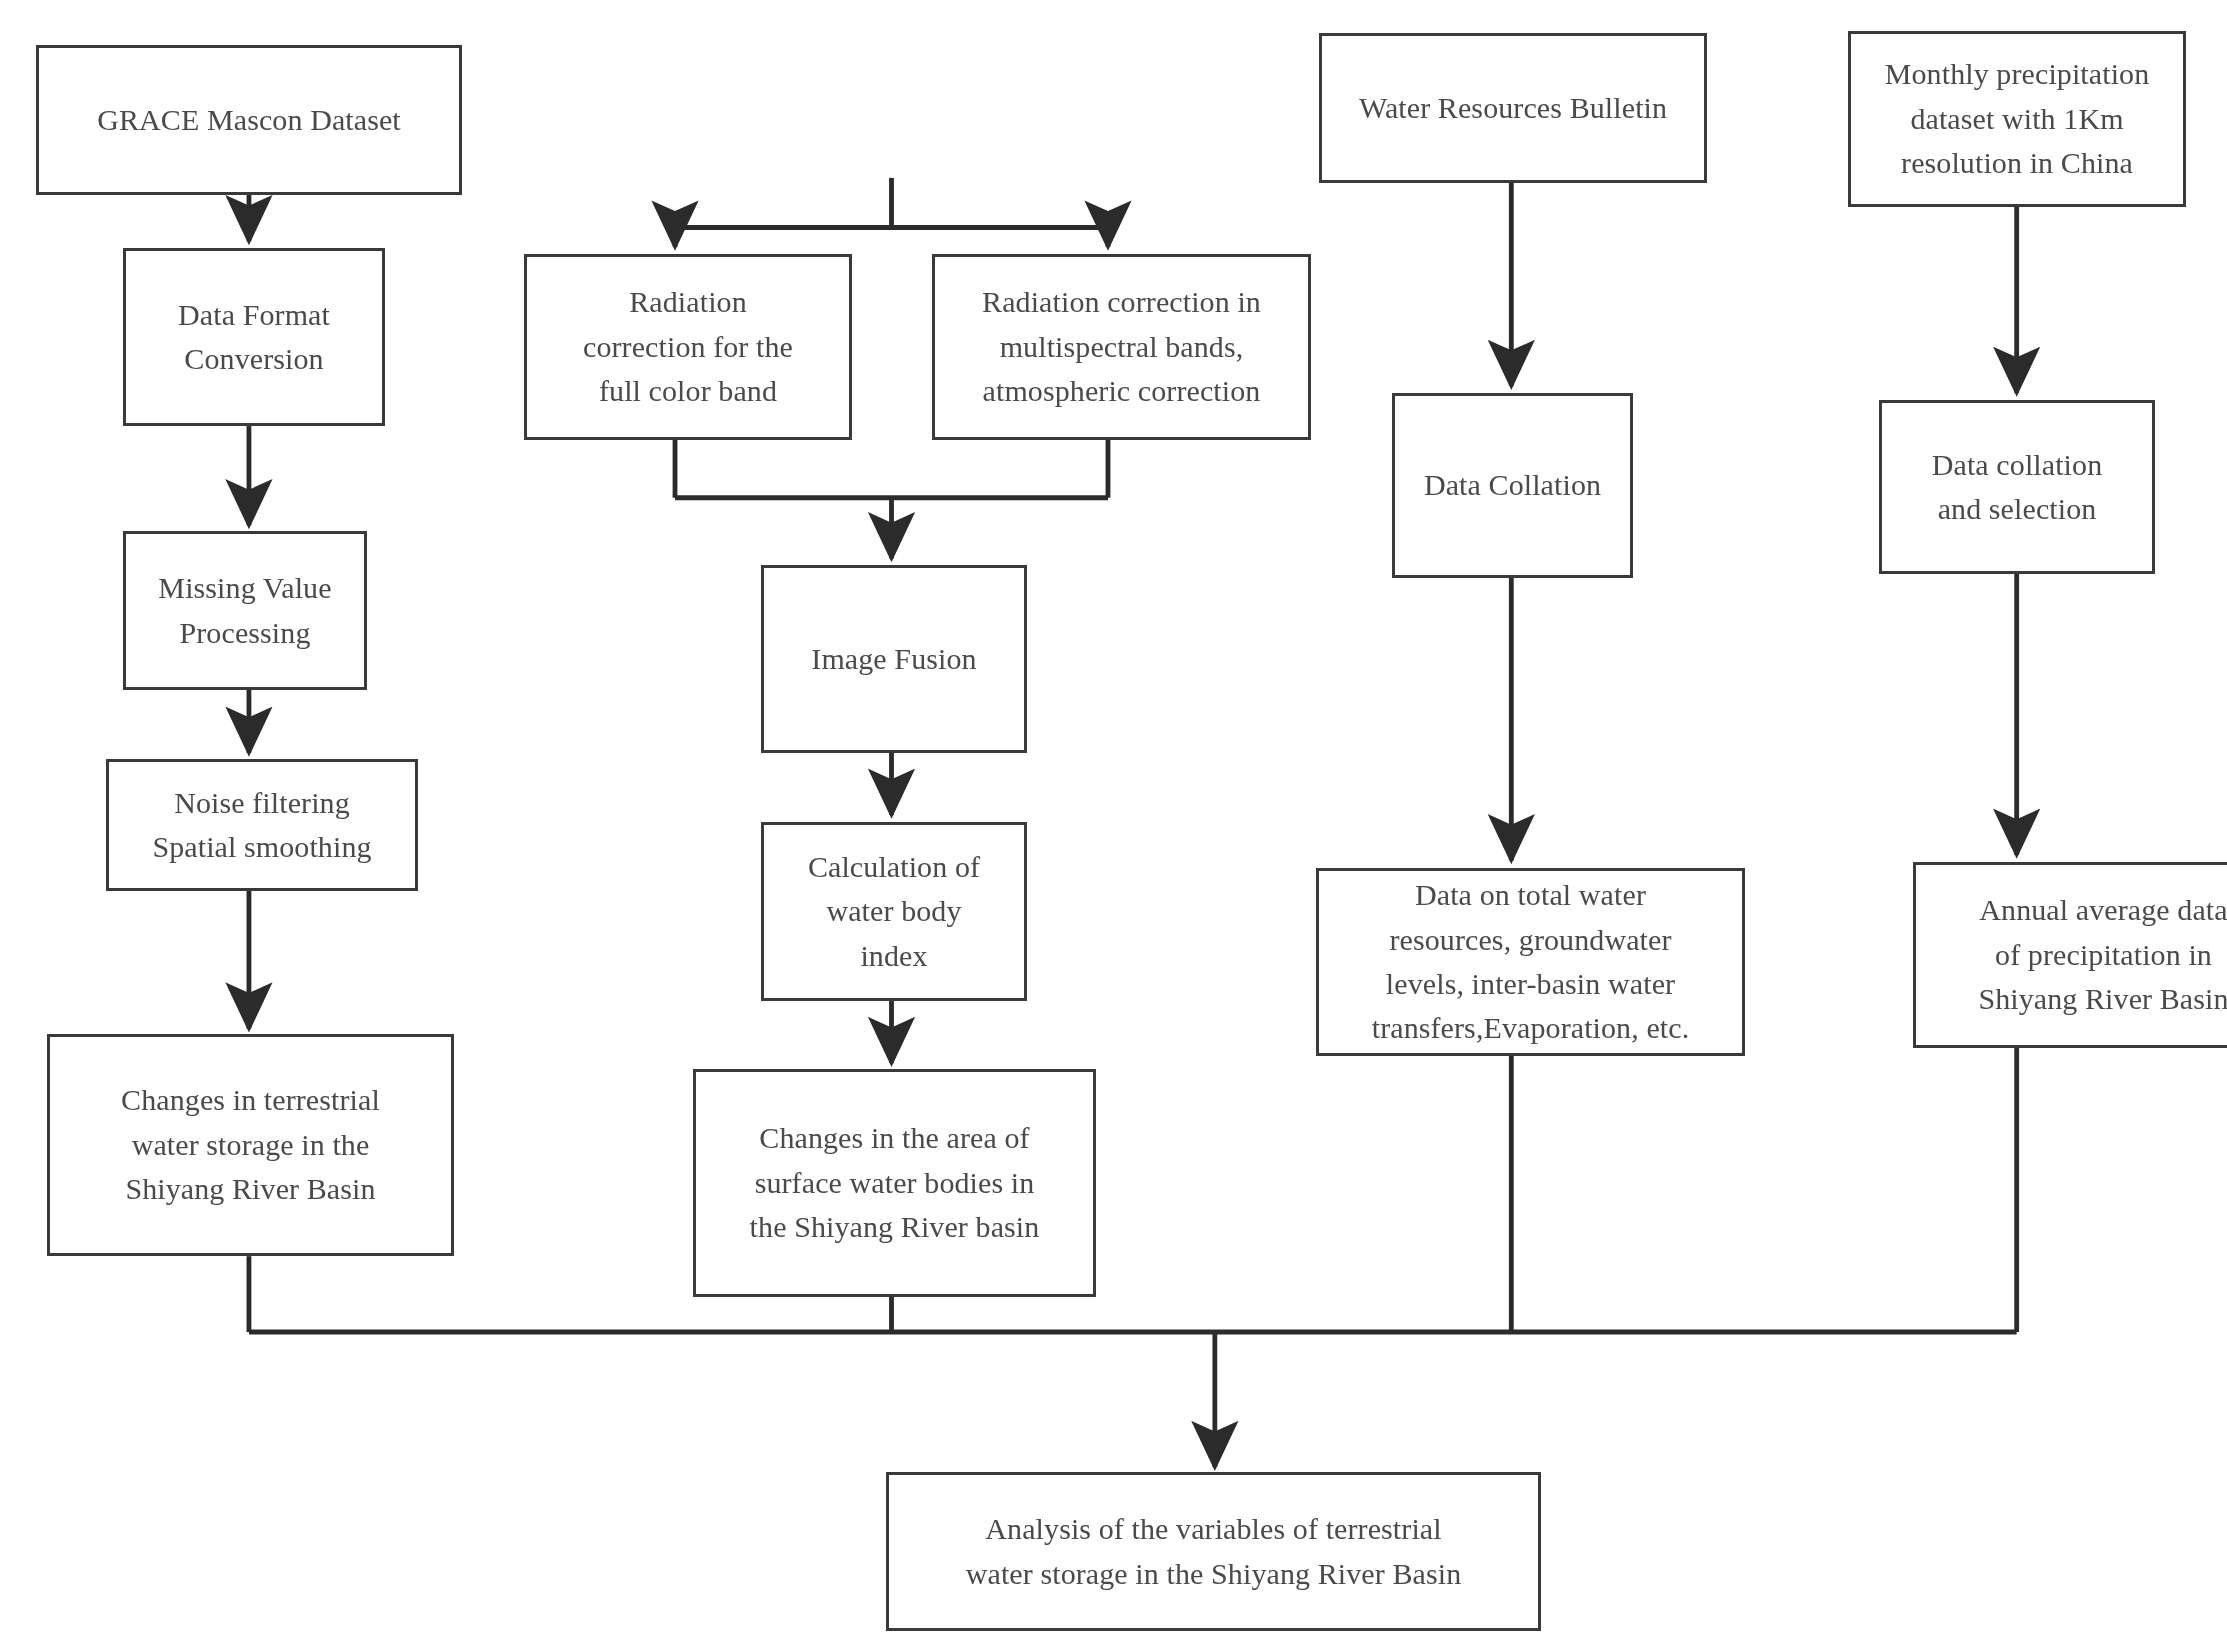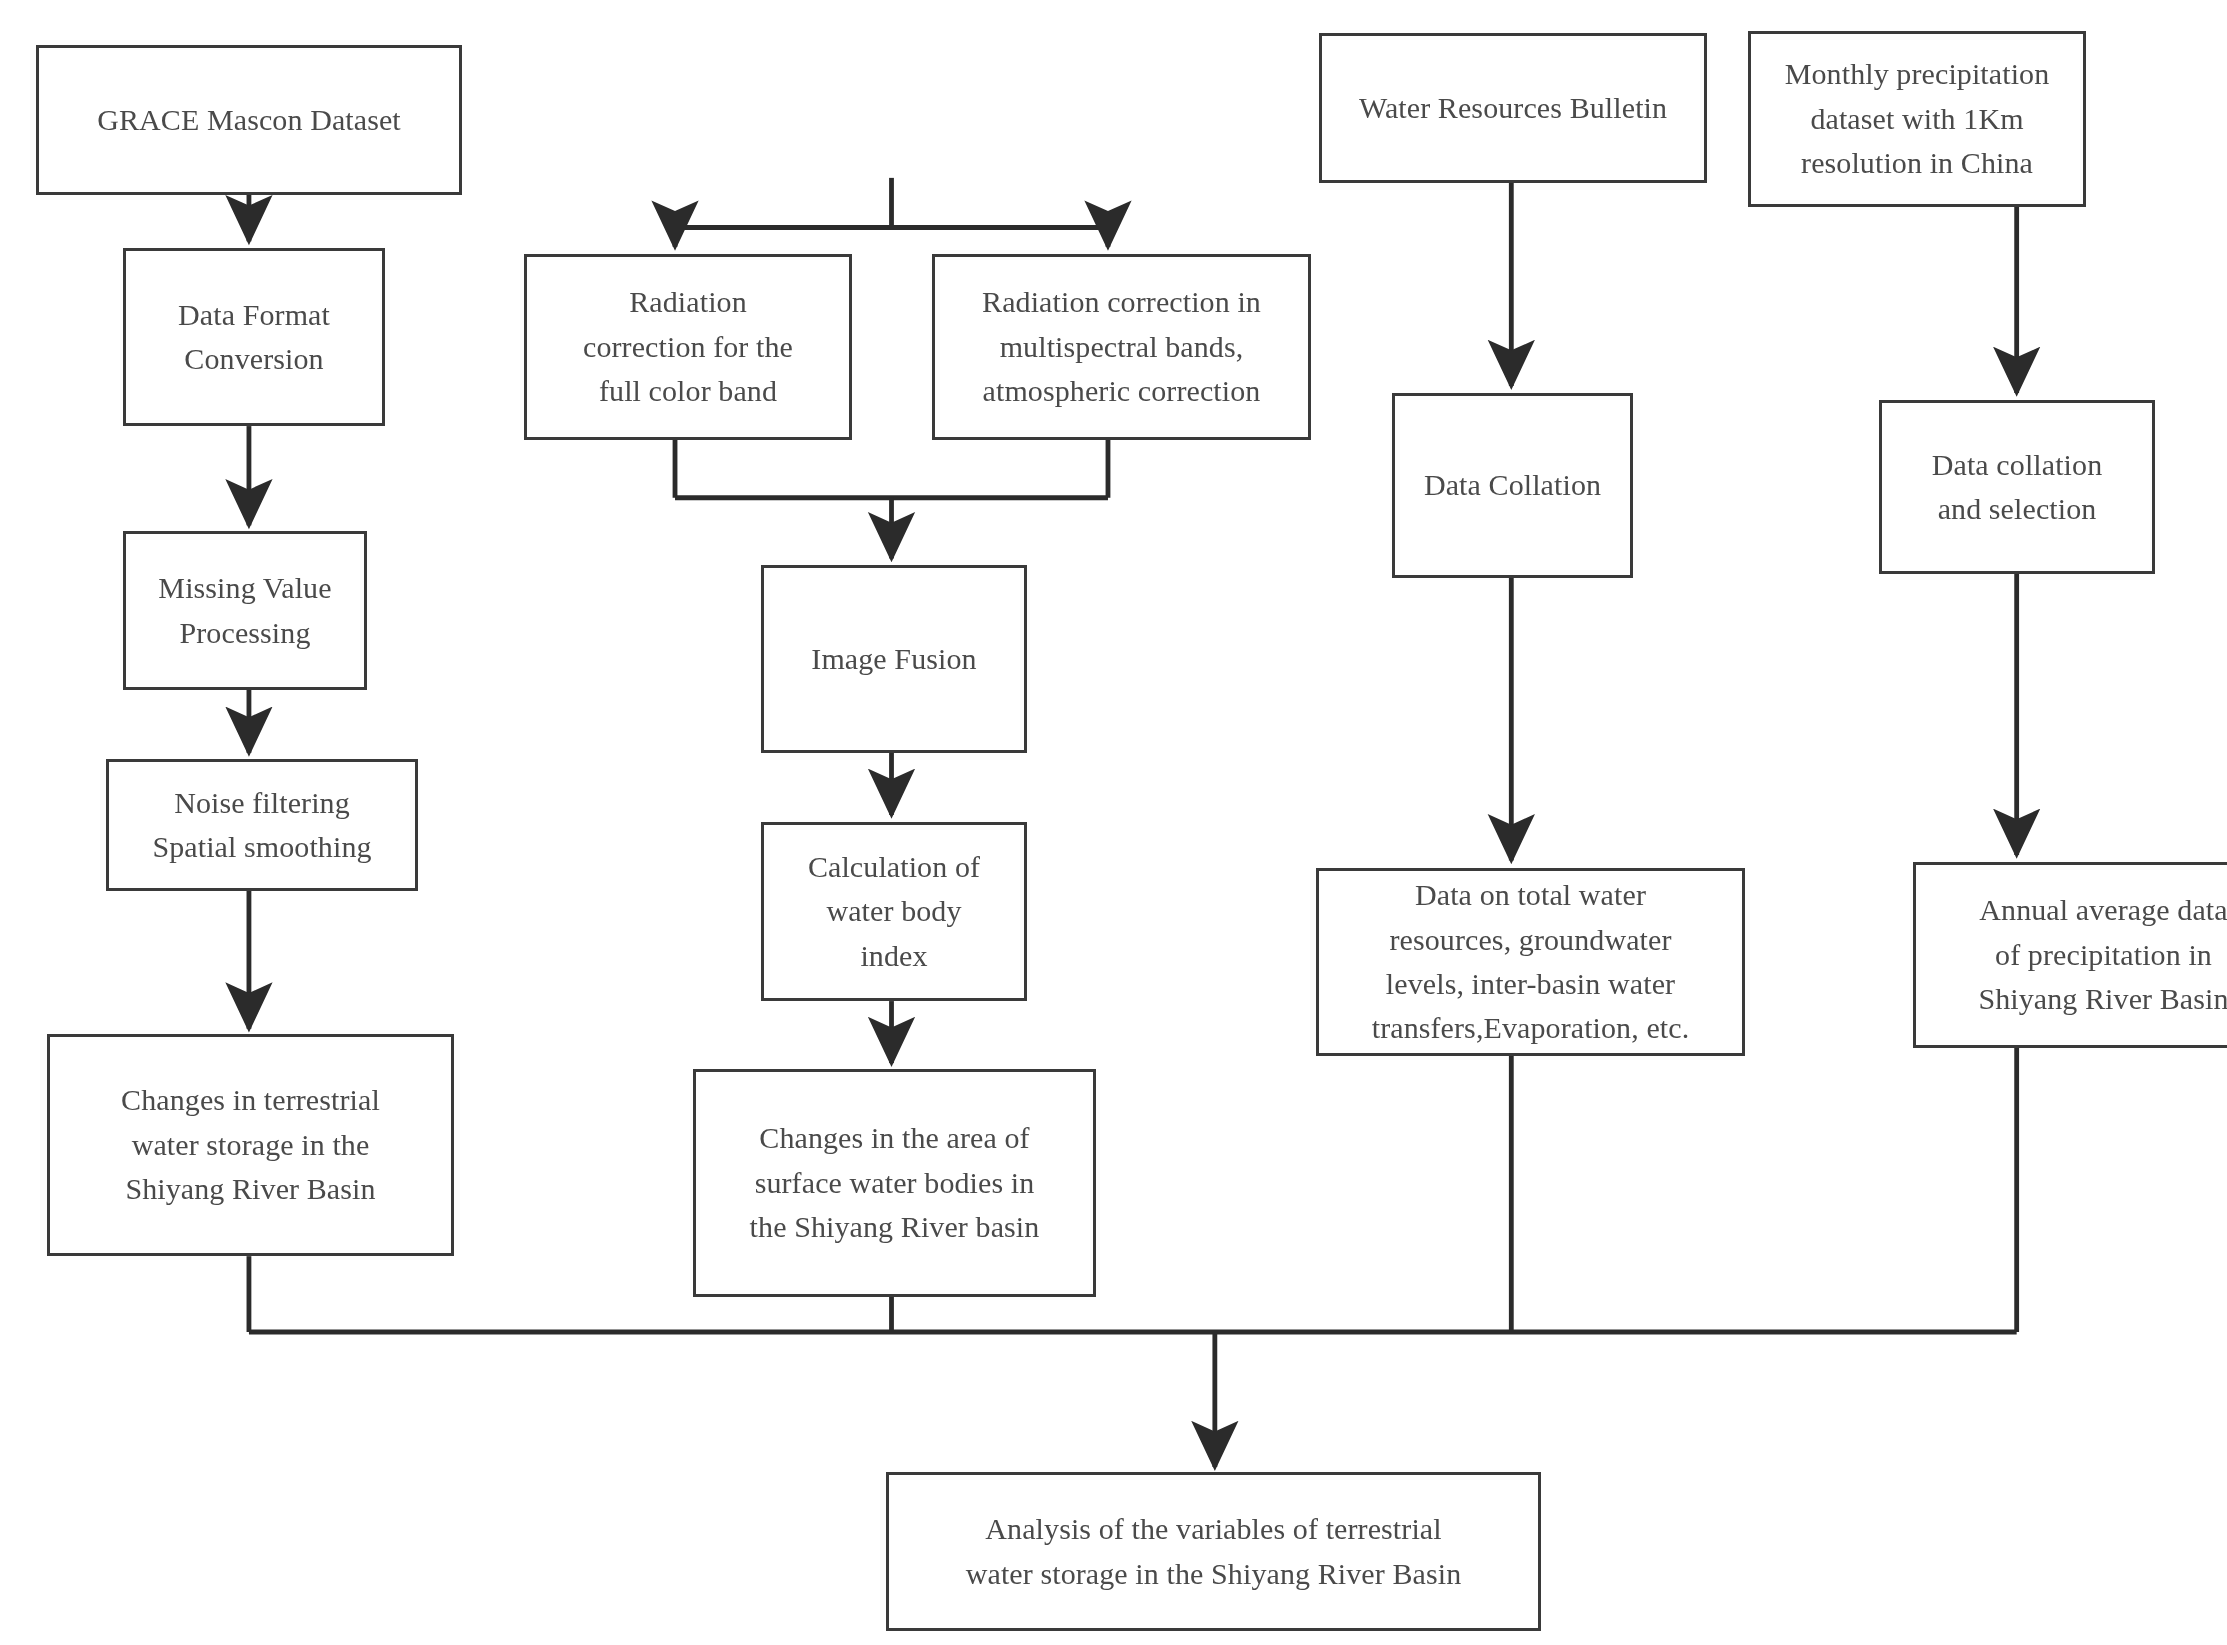--- a/index.html
+++ b/index.html
@@ -150,21 +150,21 @@
     <span class="node-label">Data Collation</span>
   </div>
 
   <div class="node" style="left:1316px; top:868px; width:429px; height:188px;">
     <span class="node-label">Data on total water
 resources, groundwater
 levels, inter-basin water
 transfers,Evaporation, etc.</span>
   </div>
 
-  <div class="node" style="left:1748px; top:31px; width:338px; height:176px;">
+  <div class="node" style="left:1848px; top:31px; width:338px; height:176px;">
     <span class="node-label">Monthly precipitation
 dataset with 1Km
 resolution in China</span>
   </div>
 
   <div class="node" style="left:1879px; top:400px; width:276px; height:174px;">
     <span class="node-label">Data collation
 and selection</span>
   </div>
 

